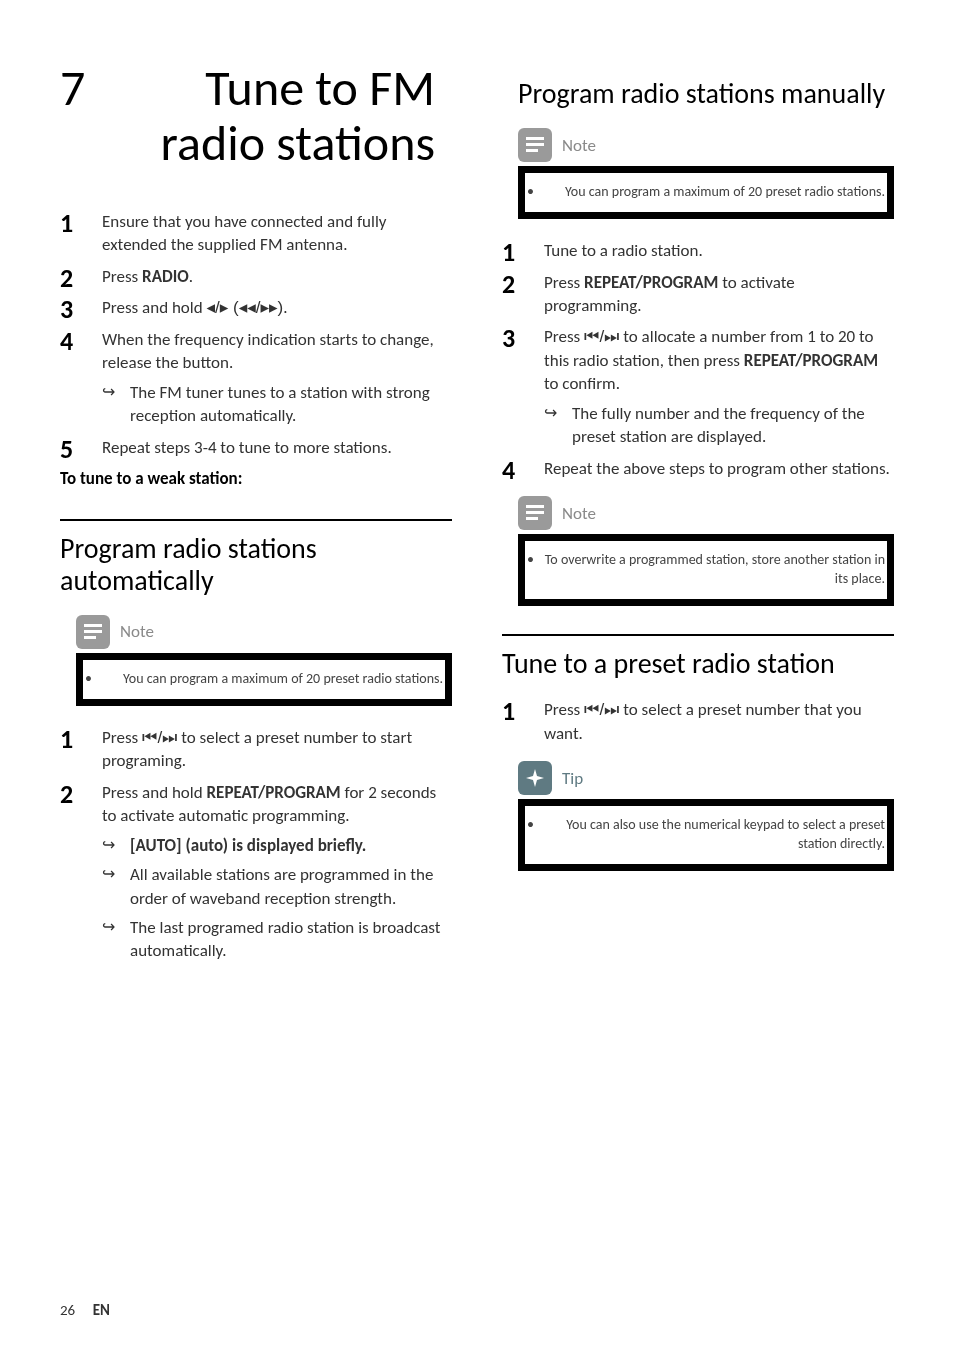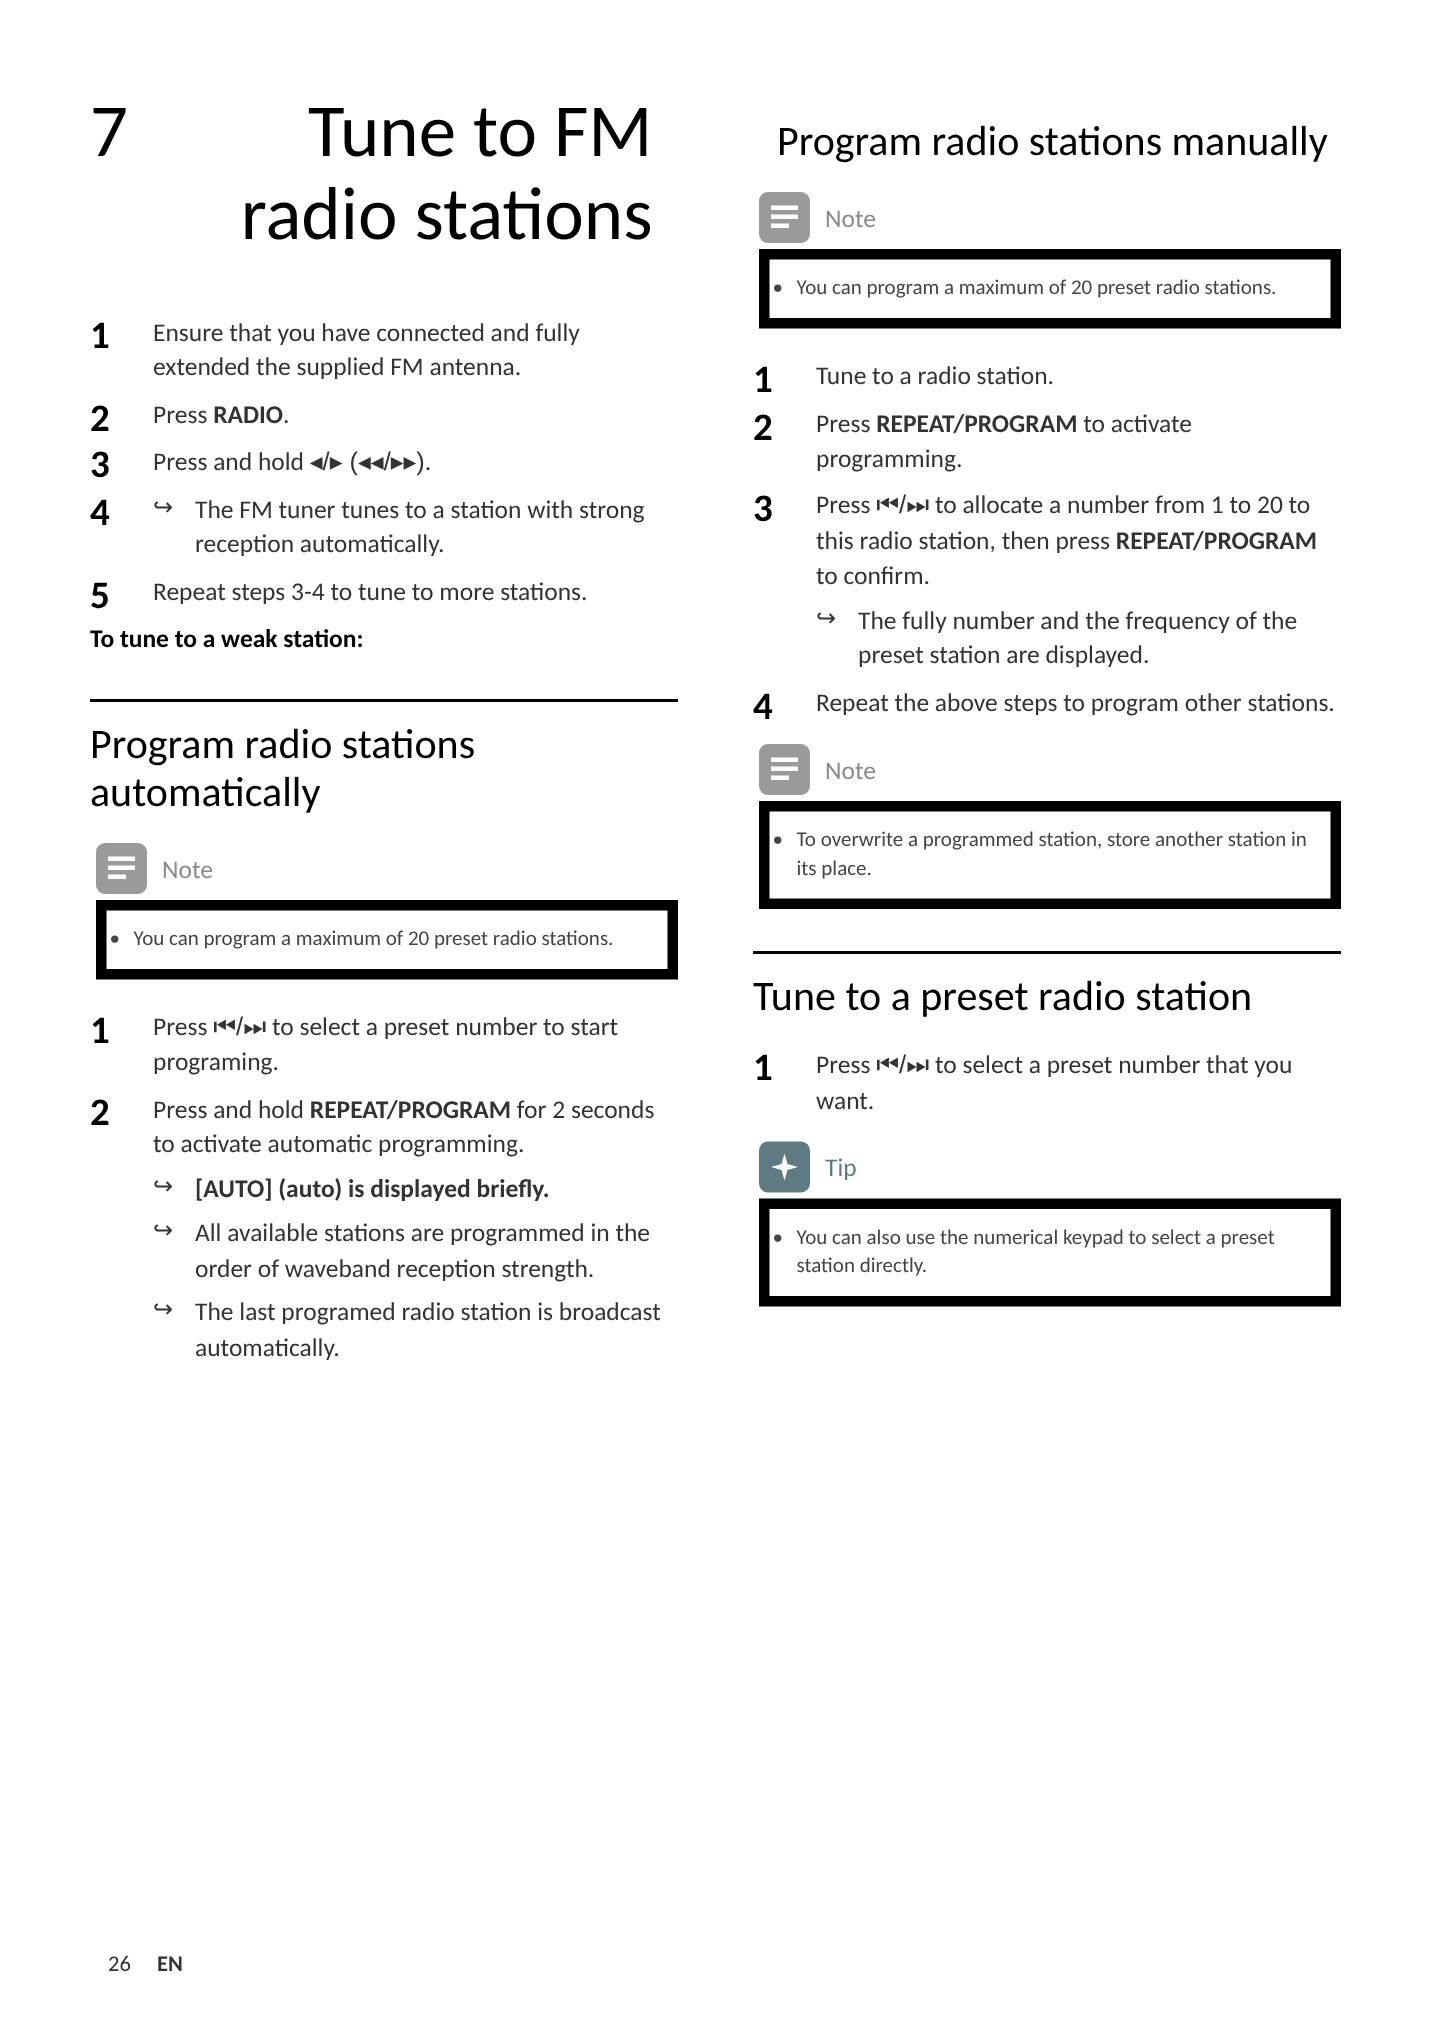--- a/index.html
+++ b/index.html
@@ -88,21 +88,22 @@
   }
   .para {
     font-size: 17px;
     line-height: 1.38;
     color: #333;
     margin-bottom: 6px;
   }
   .bold { font-weight: 600; color:#000; }
   .inlinebold { font-weight:600; }
   .note-box, .tip-box {
-    margin: 16px 0 20px 4px;
+    margin: 16px 0 20px 16px;
+    text-align: right;
   }
   .note-header, .tip-header {
     display: flex;
     align-items: center;
     gap: 10px;
     margin-bottom: 0;
   }
   .note-icon, .tip-icon {
     width: 34px;
     height: 34px;
@@ -130,21 +131,21 @@
   }
   .note-body li::before, .tip-body li::before {
     content: "•";
     position: absolute;
     left: 0;
     top: 0;
   }
   .footer {
     position: absolute;
     bottom: 32px;
-    left: 72px;
+    left: 60px;
     font-size: 15px;
     color: #333;
   }
   .footer .pn { margin-right: 14px; }
   .footer .lang { font-weight: 600; }
   .glyph { font-family: "Segoe UI Symbol","Arial Unicode MS",sans-serif; }
 </style>
 </head>
 <body>
 
@@ -152,21 +153,21 @@
 
   <div class="col">
     <h1>
       <span class="num">7</span><span class="title">Tune to FM radio stations</span>
     </h1>
 
     <ol class="steps">
       <li><span>Ensure that you have connected and fully extended the supplied FM antenna.</span></li>
       <li><span>Press </span><span class="inlinebold">RADIO</span><span>.</span></li>
       <li><span>Press and hold </span><span class="glyph">◂/▸ (◂◂/▸▸)</span><span>.</span></li>
-      <li>
+      <li><span>When the frequency indication starts to change, release the button.</span>
         <ul class="sub">
           <li>The FM tuner tunes to a station with strong reception automatically.</li>
         </ul>
       </li>
       <li><span>Repeat steps 3-4 to tune to more stations.</span></li>
     </ol>
 
     <p class="para bold">To tune to a weak station:</p>
 
     <hr class="rule">

